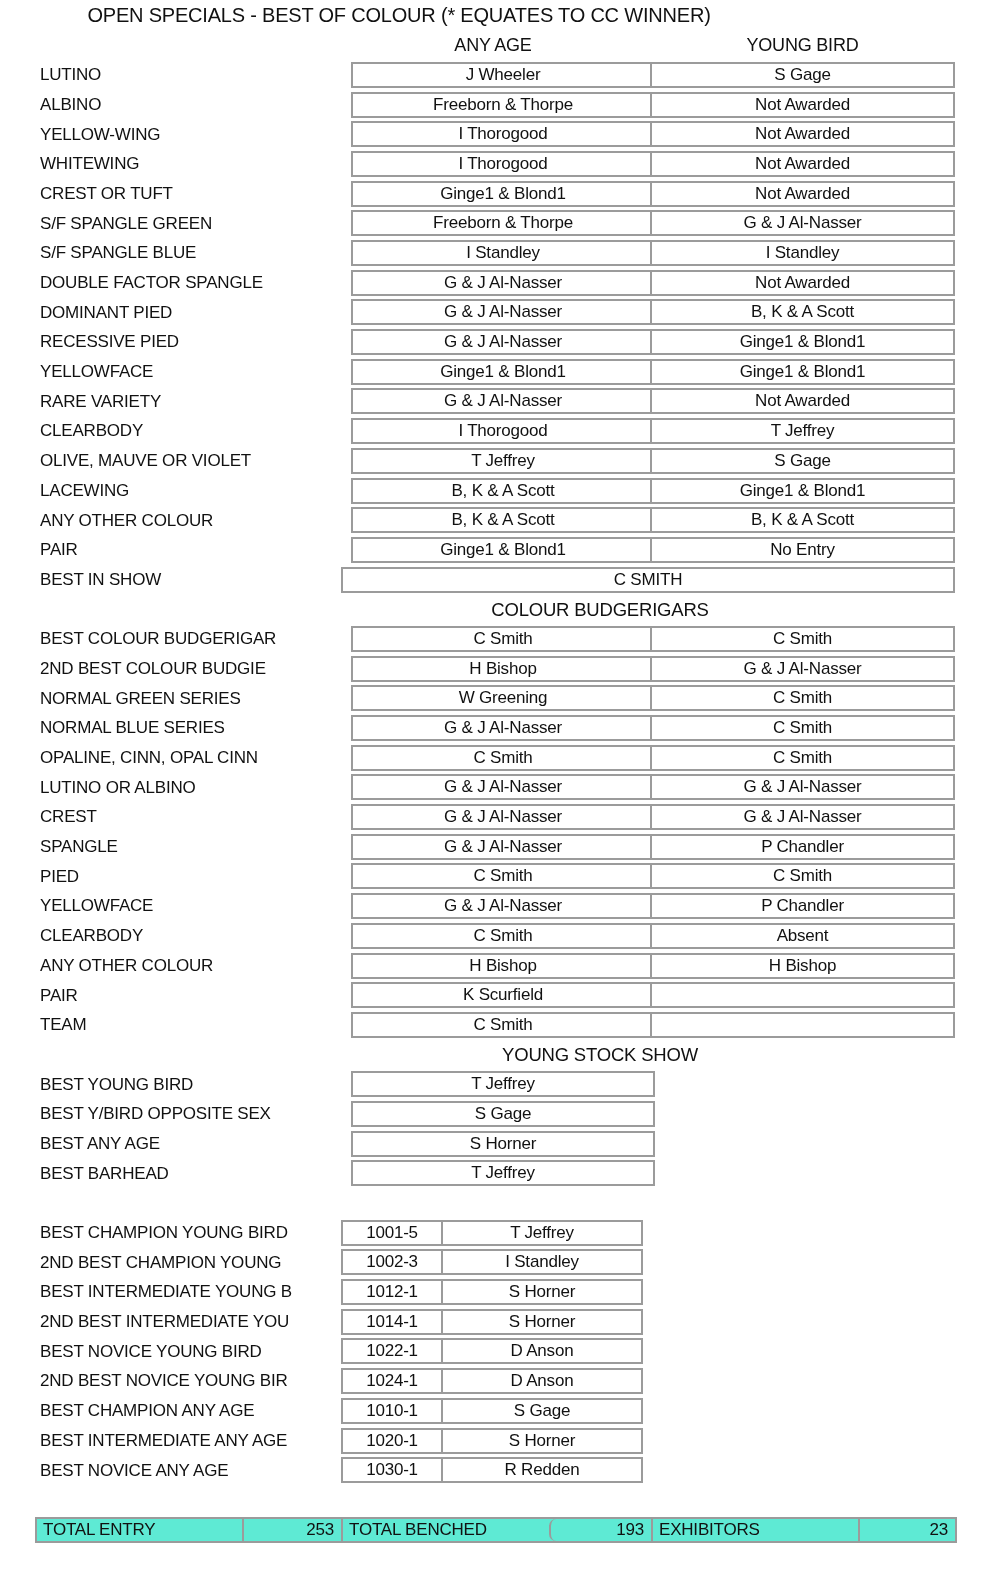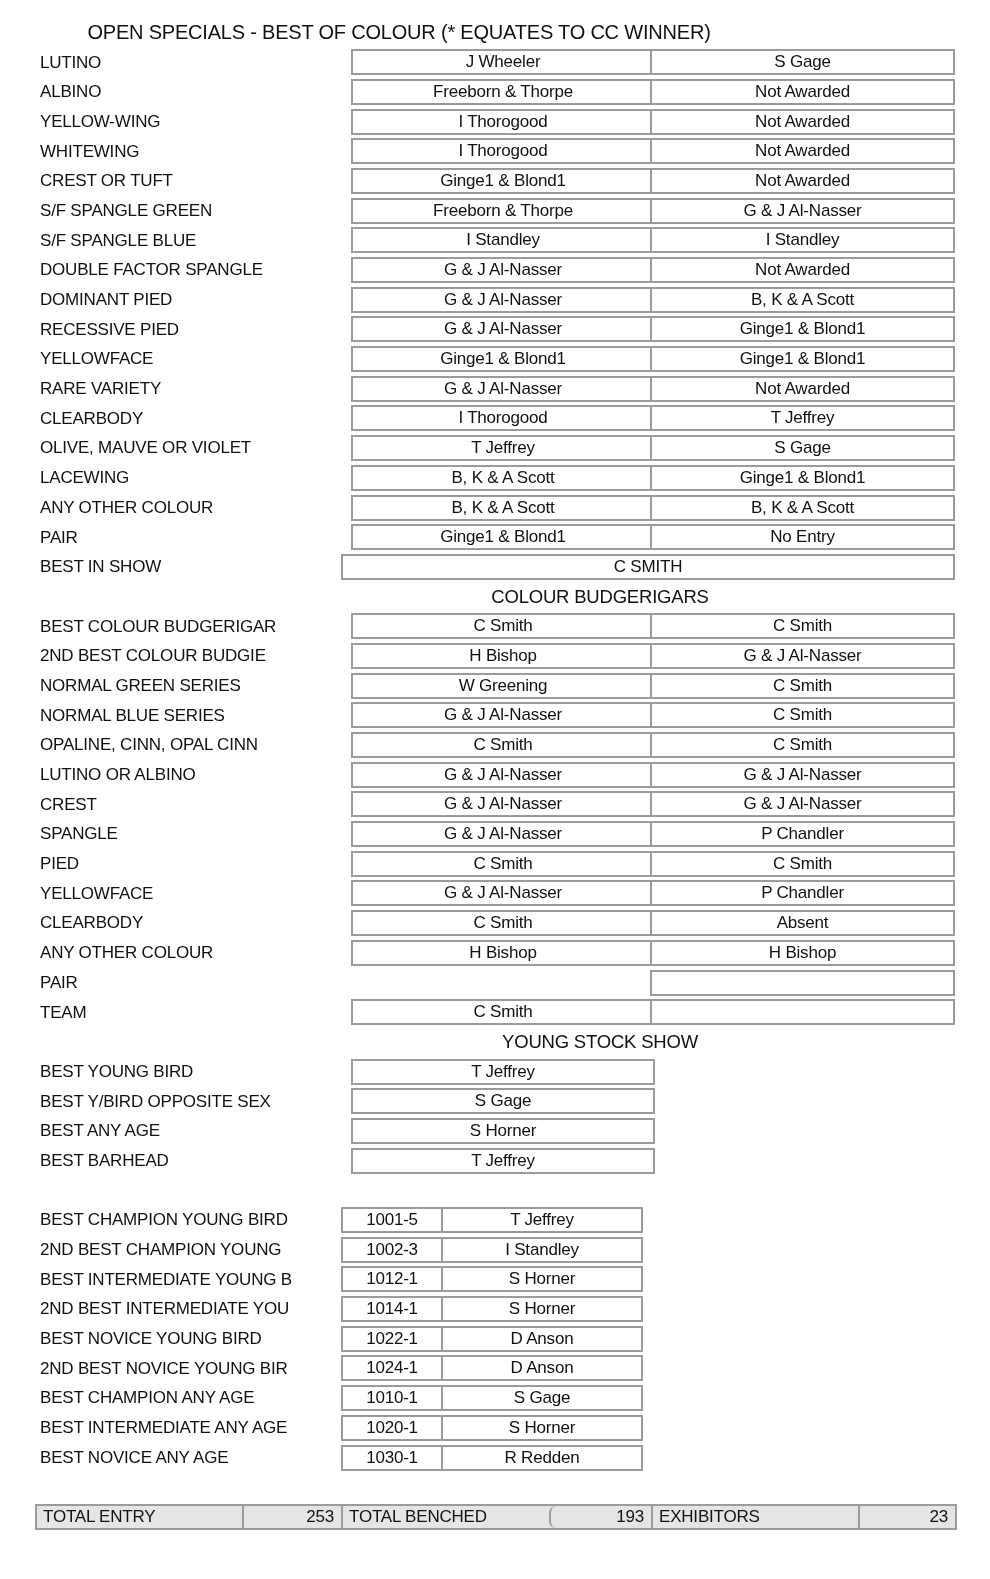--- a/index.html
+++ b/index.html
@@ -1,21 +1,21 @@
 <!DOCTYPE html>
 <html><head>
 <meta charset="utf-8">
 <style>
   html,body{margin:0;padding:0;background:#fff;}
   body{
     width:990px;height:1579px;
     font-family:"Liberation Sans", sans-serif;
     color:#111;position:relative;overflow:hidden;
   }
-  .sheet{position:relative;width:798px;padding-top:18px;}
+  .sheet{position:relative;width:798px;padding-top:1px;}
   .row{position:relative;height:29.7px;}
   .title-row{text-align:center;font-size:20px;letter-spacing:-0.2px;line-height:29.7px;white-space:nowrap;}
   .hdr{position:absolute;top:0;line-height:29.7px;text-align:center;font-size:18px;letter-spacing:-0.2px;}
   .hdr-any{left:341px;width:304px;}
   .hdr-yb{left:650px;width:305px;}
   .label{
     position:absolute;left:40px;top:50%;transform:translateY(-50%);
     width:301px;white-space:nowrap;overflow:hidden;
     font-size:17px;letter-spacing:-0.2px;
   }
@@ -31,36 +31,40 @@
   .cgroup{left:341px;width:302px;padding:0;justify-content:flex-start;}
   .code-cell{width:100px;height:100%;box-sizing:border-box;border-right:2px solid #9b9b9b;
     display:flex;align-items:center;justify-content:center;}
   .winner-cell{flex:1;height:100%;display:flex;align-items:center;justify-content:center;}
   .section-heading-text{
     position:absolute;left:600px;top:50%;transform:translate(-50%,-50%);
     font-size:18.5px;letter-spacing:-0.2px;white-space:nowrap;
   }
   .footer-box{
     position:absolute;left:35px;top:1.5px;width:922px;height:26px;box-sizing:border-box;
-    border:2px solid #9b9b9b;background:#e5e5e5;display:flex;align-items:stretch;
+    border:2px solid #9b9b9b;background:#5eead4;display:flex;align-items:stretch;
     font-size:17px;letter-spacing:-0.2px;white-space:nowrap;
   }
   .fcell{display:flex;align-items:center;box-sizing:border-box;overflow:hidden;}
   .fcell.divided{border-left:2px solid #9b9b9b;}
   .flabel{padding-left:6px;justify-content:flex-start;}
   .fvalue{padding-right:7px;justify-content:flex-end;}
   .w-l1{width:205px;} .w-v1{width:99px;}
   .w-l2{width:208px;} .w-v2{width:102px;border-radius:7px;}
   .w-l3{width:207px;} .w-v3{flex:1;}
 </style>
 </head>
 <body>
 
 <div class="sheet" id="sheet">
   <div class="row title-row">OPEN SPECIALS - BEST OF COLOUR (* EQUATES TO CC WINNER)</div>
+  <div class="row">
+    <div class="hdr hdr-any">ANY AGE</div>
+    <div class="hdr hdr-yb">YOUNG BIRD</div>
+  </div>
   <div id="rows-mount">
       <div class="row">
         <div class="label">LUTINO</div>
         <div class="cell c1">J Wheeler</div>
         <div class="cell c2">S Gage</div>
       </div>
       <div class="row">
         <div class="label">ALBINO</div>
         <div class="cell c1">Freeborn &amp; Thorpe</div>
         <div class="cell c2">Not Awarded</div>
@@ -202,20 +206,21 @@
         <div class="cell c1">C Smith</div>
         <div class="cell c2">Absent</div>
       </div>
       <div class="row">
         <div class="label">ANY OTHER COLOUR</div>
         <div class="cell c1">H Bishop</div>
         <div class="cell c2">H Bishop</div>
       </div>
       <div class="row">
         <div class="label">PAIR</div>
+        <div class="cell c1">K Scurfield</div>
         <div class="cell c2"></div>
       </div>
       <div class="row">
         <div class="label">TEAM</div>
         <div class="cell c1">C Smith</div>
         <div class="cell c2"></div>
       </div>
       <div class="row">
         <div class="section-heading-text">YOUNG STOCK SHOW</div>
       </div>

